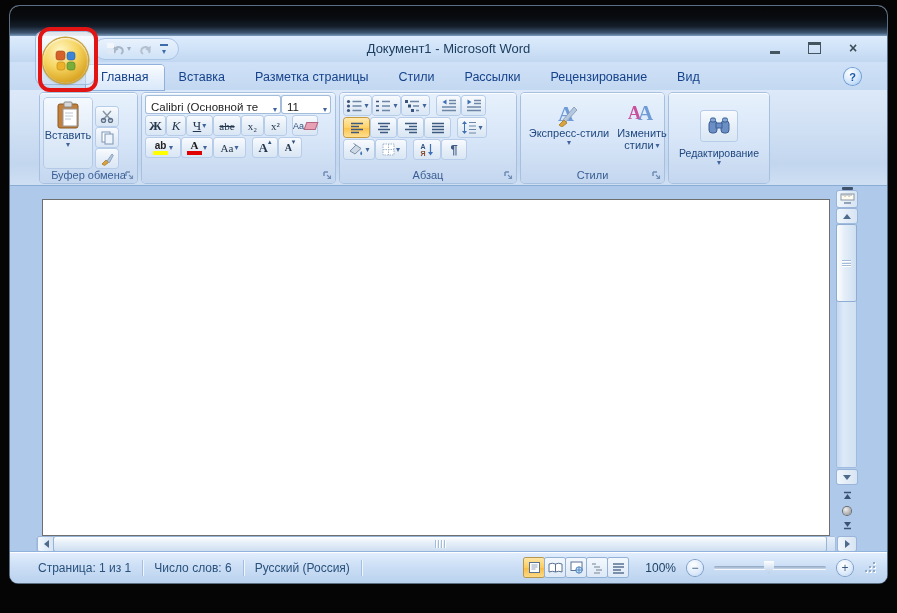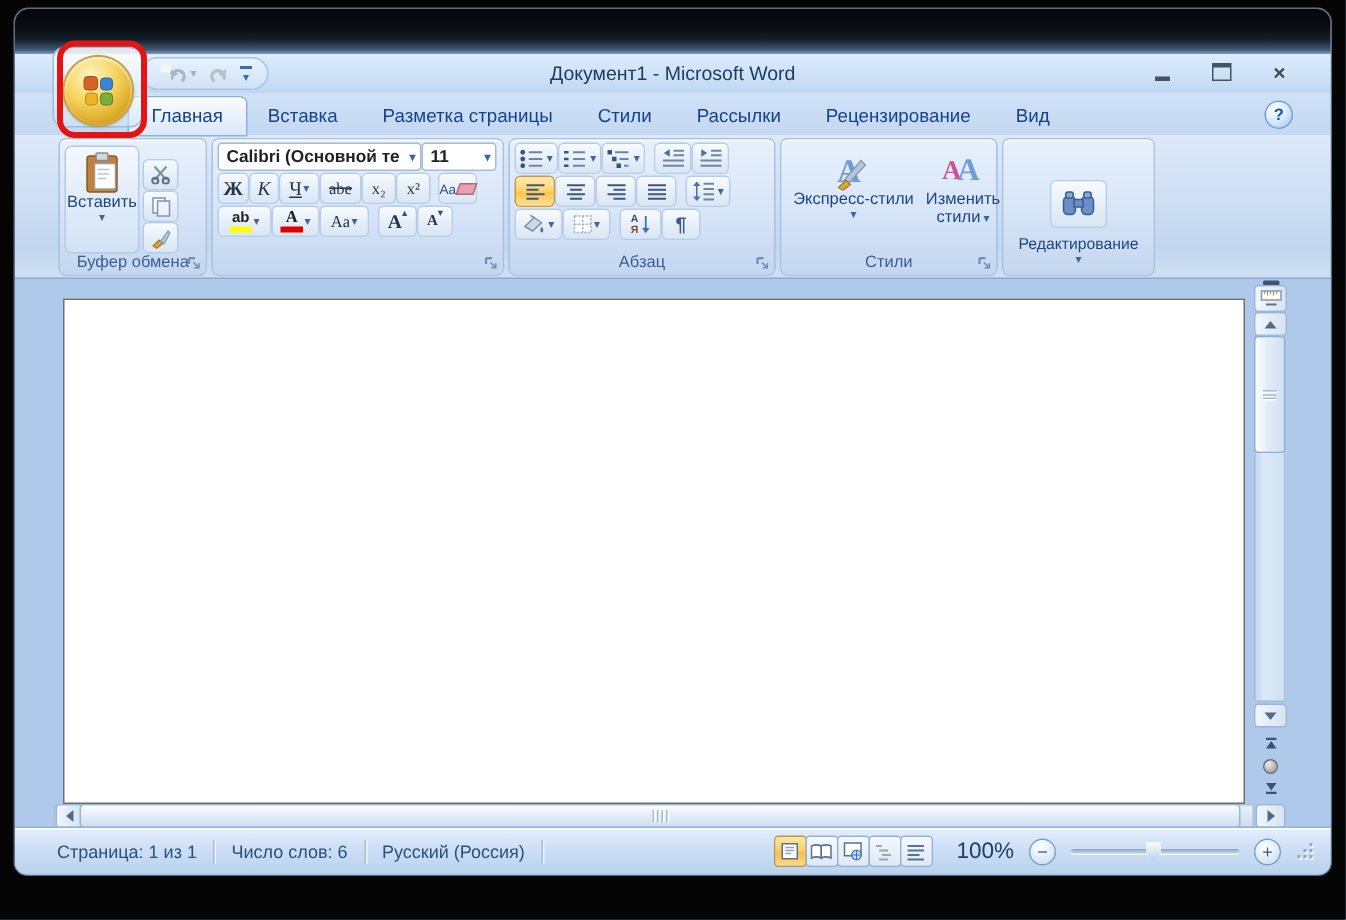--- a/index.html
+++ b/index.html
@@ -55,23 +55,23 @@
           box-shadow:0 0 0 1px #b3c9e6;background:linear-gradient(180deg,#f5f9fe,#e3edf9 45%,#d3e3f4);
           font-size:11px;color:#1e477e;}
   .bigbtn .lbl{line-height:12px;white-space:nowrap;}
   .arr{font-size:8px;color:#41659b;line-height:7px;}
   .rbtn{display:inline-flex;align-items:center;justify-content:center;border-radius:3px;
         box-shadow:0 0 0 1px #b6cce8;background:linear-gradient(180deg,#f8fbfe,#e7eff8 50%,#d9e6f4);
         height:19px;box-sizing:border-box;}
   .rbtn.orange{background:linear-gradient(180deg,#ffe9b0,#ffd36a 50%,#fcc34e 52%,#ffdf8e);
                box-shadow:0 0 0 1px #c79a3f;}
   .serifchar{font-family:"Liberation Serif",serif;font-size:13px;color:#24364c;font-weight:bold;}
-  .combo{display:flex;align-items:center;justify-content:space-between;background:#fff;
+  .combo{display:flex;align-items:flex-end;justify-content:space-between;background:#fff;
          box-shadow:0 0 0 1px #a3bcda;border-radius:2px;height:17px;font-size:11.5px;color:#222;
-         padding:0 3px 0 5px;font-weight:bold;}
+         padding:0 3px 0 5px;}
   .row{display:flex;align-items:center;gap:2px;}
   .clipcol{display:flex;flex-direction:column;gap:2px;align-items:center;}
   .hl-stack{display:flex;flex-direction:column;align-items:center;line-height:9px;}
   .hl-stack .bar{display:block;width:15px;height:4px;margin-top:1px;}
   .qs-icon{position:relative;width:30px;height:26px;}
   .qs-icon .a1{position:absolute;left:4px;top:0;font-size:22px;font-weight:bold;color:#6f9bd6;font-family:"Liberation Serif",serif;}
   .cs-icon{position:relative;width:30px;height:26px;}
   .cs-icon .a1{position:absolute;left:1px;top:2px;font-size:18px;font-weight:bold;color:#c9519c;font-family:"Liberation Serif",serif;}
   .cs-icon .a2{position:absolute;left:11px;top:0;font-size:21px;font-weight:bold;color:#6f9bd6;font-family:"Liberation Serif",serif;}
   .eraser{display:inline-block;width:10px;height:6px;background:#e8a0b4;border:1px solid #b06880;transform:skewX(-20deg);margin-left:1px;}
@@ -450,21 +450,21 @@
         <div class="group-label">Стили</div>
         <span class="launcher">
           <svg width="9" height="9">
               <path d="M1 1h4M1 1v4" stroke="#6f8db5" stroke-width="1.5"></path>
               <path d="M4 4 L7.5 7.5 M7.5 4.5 V7.5 H4.5" stroke="#6f8db5" stroke-width="1.1" fill="none"></path>
             </svg>
         </span>
       </div>
 
       <div class="group" style="width:100px;padding-bottom:4px">
-        <div class="bigbtn" style="width:90px;height:82px;box-shadow:none;background:none;margin:0 auto;justify-content:flex-end;padding-top:4px">
+        <div class="bigbtn" style="width:90px;height:82px;box-shadow:none;background:none;margin:0 auto;justify-content:center;padding-top:4px">
           <span class="rbtn" style="width:36px;height:30px;margin-bottom:6px">
             <svg width="22" height="18">
               <rect x="1" y="4" width="8" height="12" rx="3" fill="#6b8fc4" stroke="#3a5e94"></rect>
               <rect x="13" y="4" width="8" height="12" rx="3" fill="#6b8fc4" stroke="#3a5e94"></rect>
               <rect x="8" y="6" width="6" height="5" fill="#6b8fc4" stroke="#3a5e94"></rect>
               <rect x="2.5" y="1" width="5" height="4" rx="1.5" fill="#87a8d4" stroke="#3a5e94"></rect>
               <rect x="14.5" y="1" width="5" height="4" rx="1.5" fill="#87a8d4" stroke="#3a5e94"></rect>
             </svg>
           </span>
           <span class="lbl" style="font-size:10.5px">Редактирование</span>
@@ -566,21 +566,21 @@
               <path d="M1 2h4M3 5h6M5 8h6M3 11h6" stroke="#9aa7b6" stroke-width="1.3"></path>
             </svg>
         </span>
         <span class="vbtn">
           <svg width="13" height="12">
               <path d="M1 2h11M1 5h11M1 8h8M1 11h11" stroke="#5a7292" stroke-width="1.3"></path>
             </svg>
         </span>
       </div>
 
-      <span style="font-size:15px;color:#1e4164;margin-left:6px">100%</span>
+      <span style="font-size:12px;color:#1e4164;margin-left:6px">100%</span>
       <span class="zoombtn">
           <span>−</span>
         </span>
       <div class="ztrack">
         <div class="zthumb"></div>
       </div>
       <span class="zoombtn">
           <span>+</span>
         </span>
       <span class="resize-grip">

